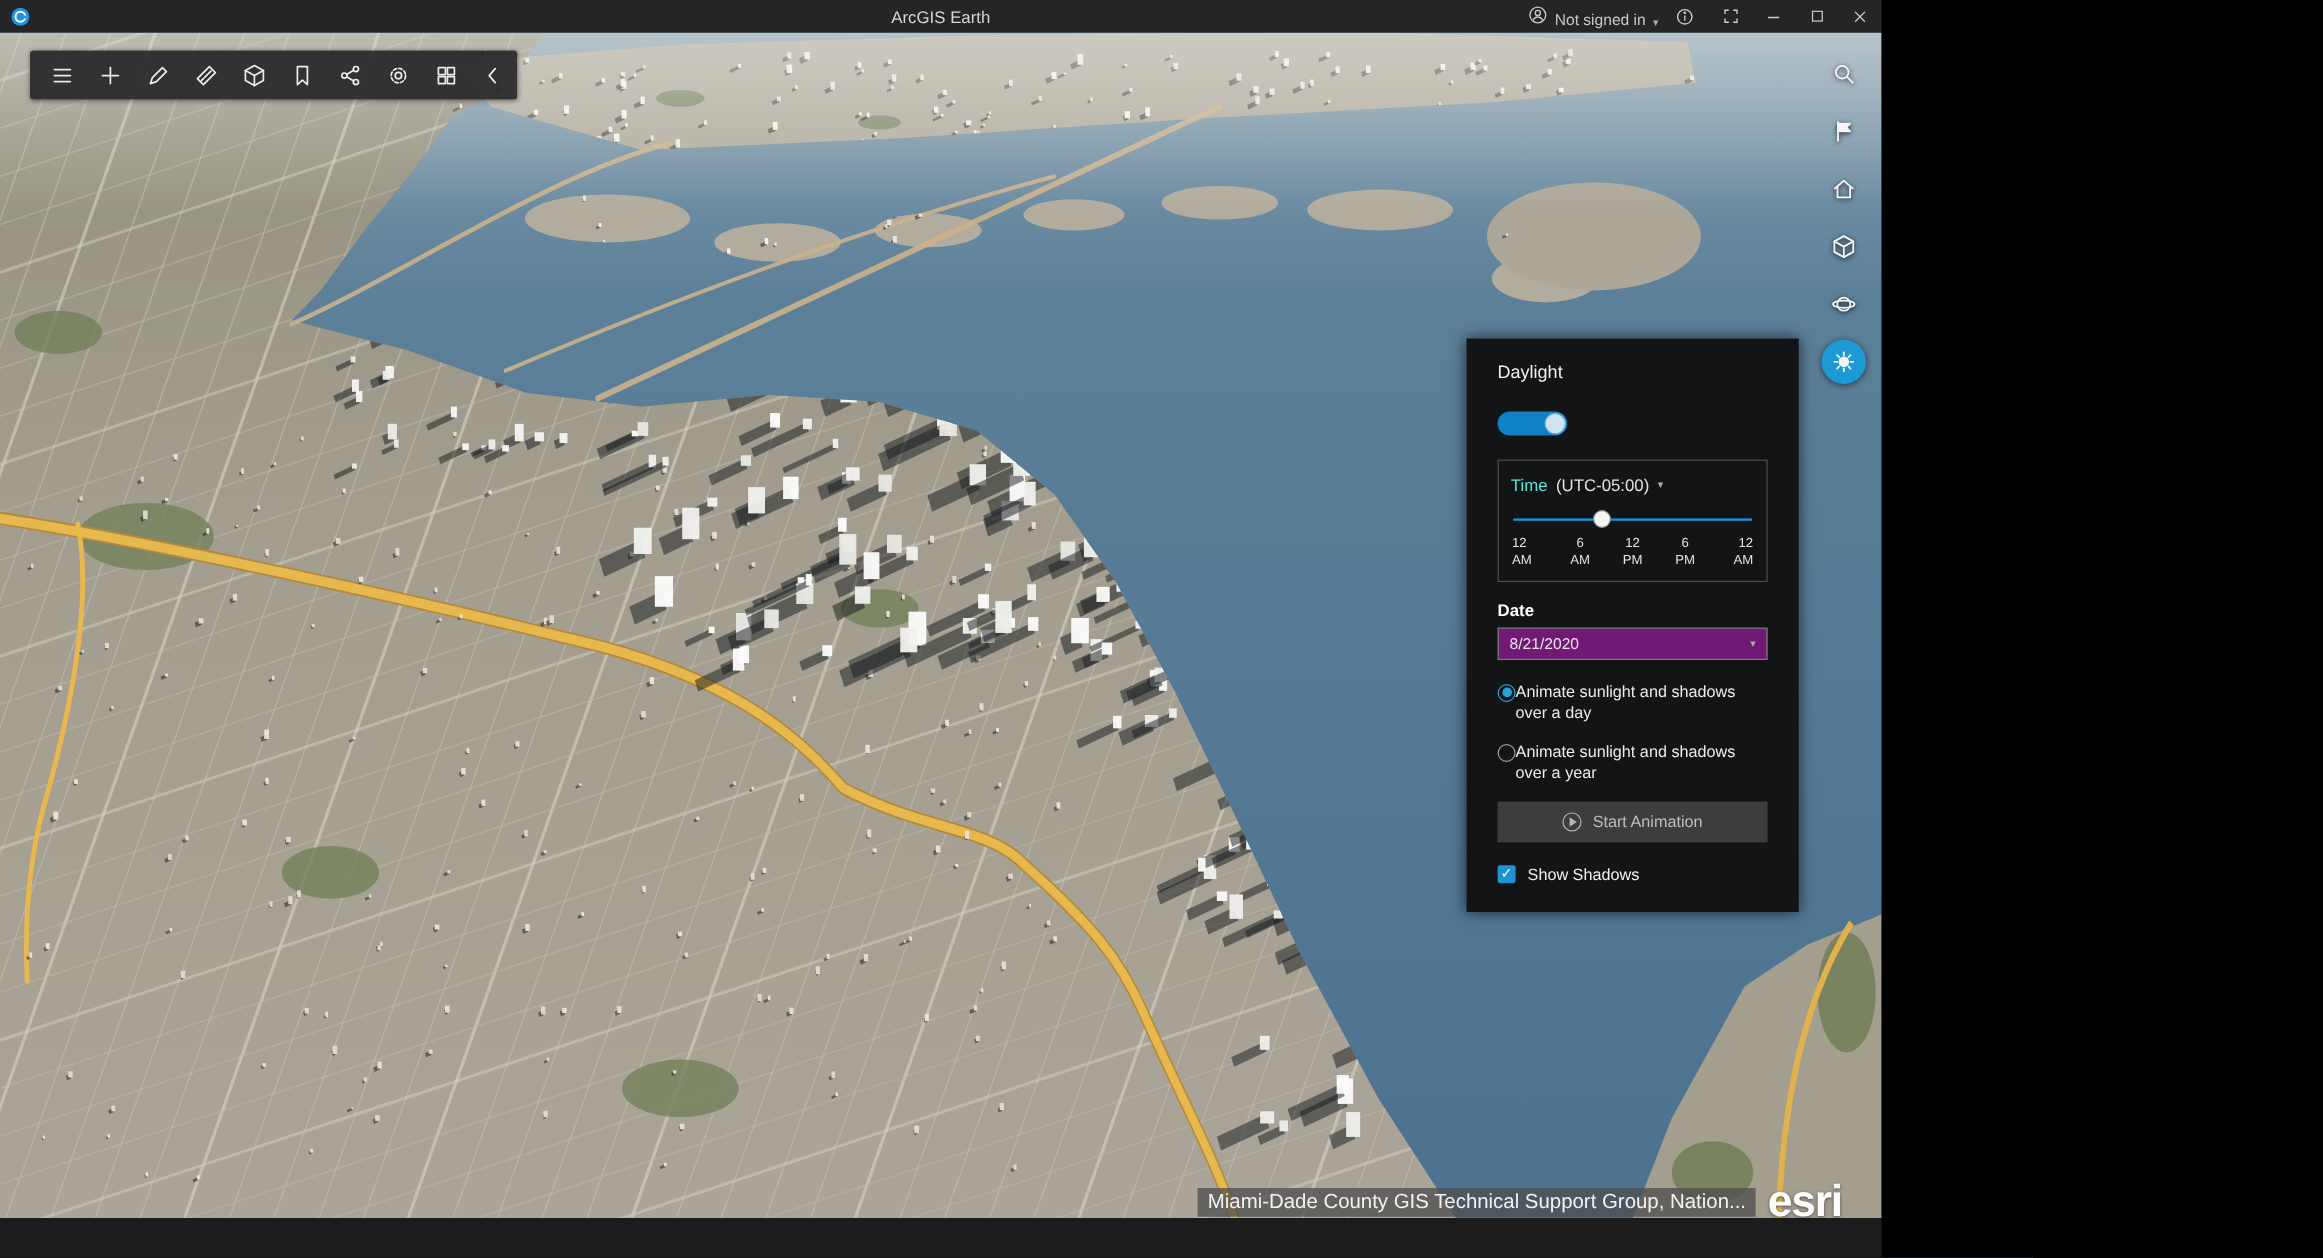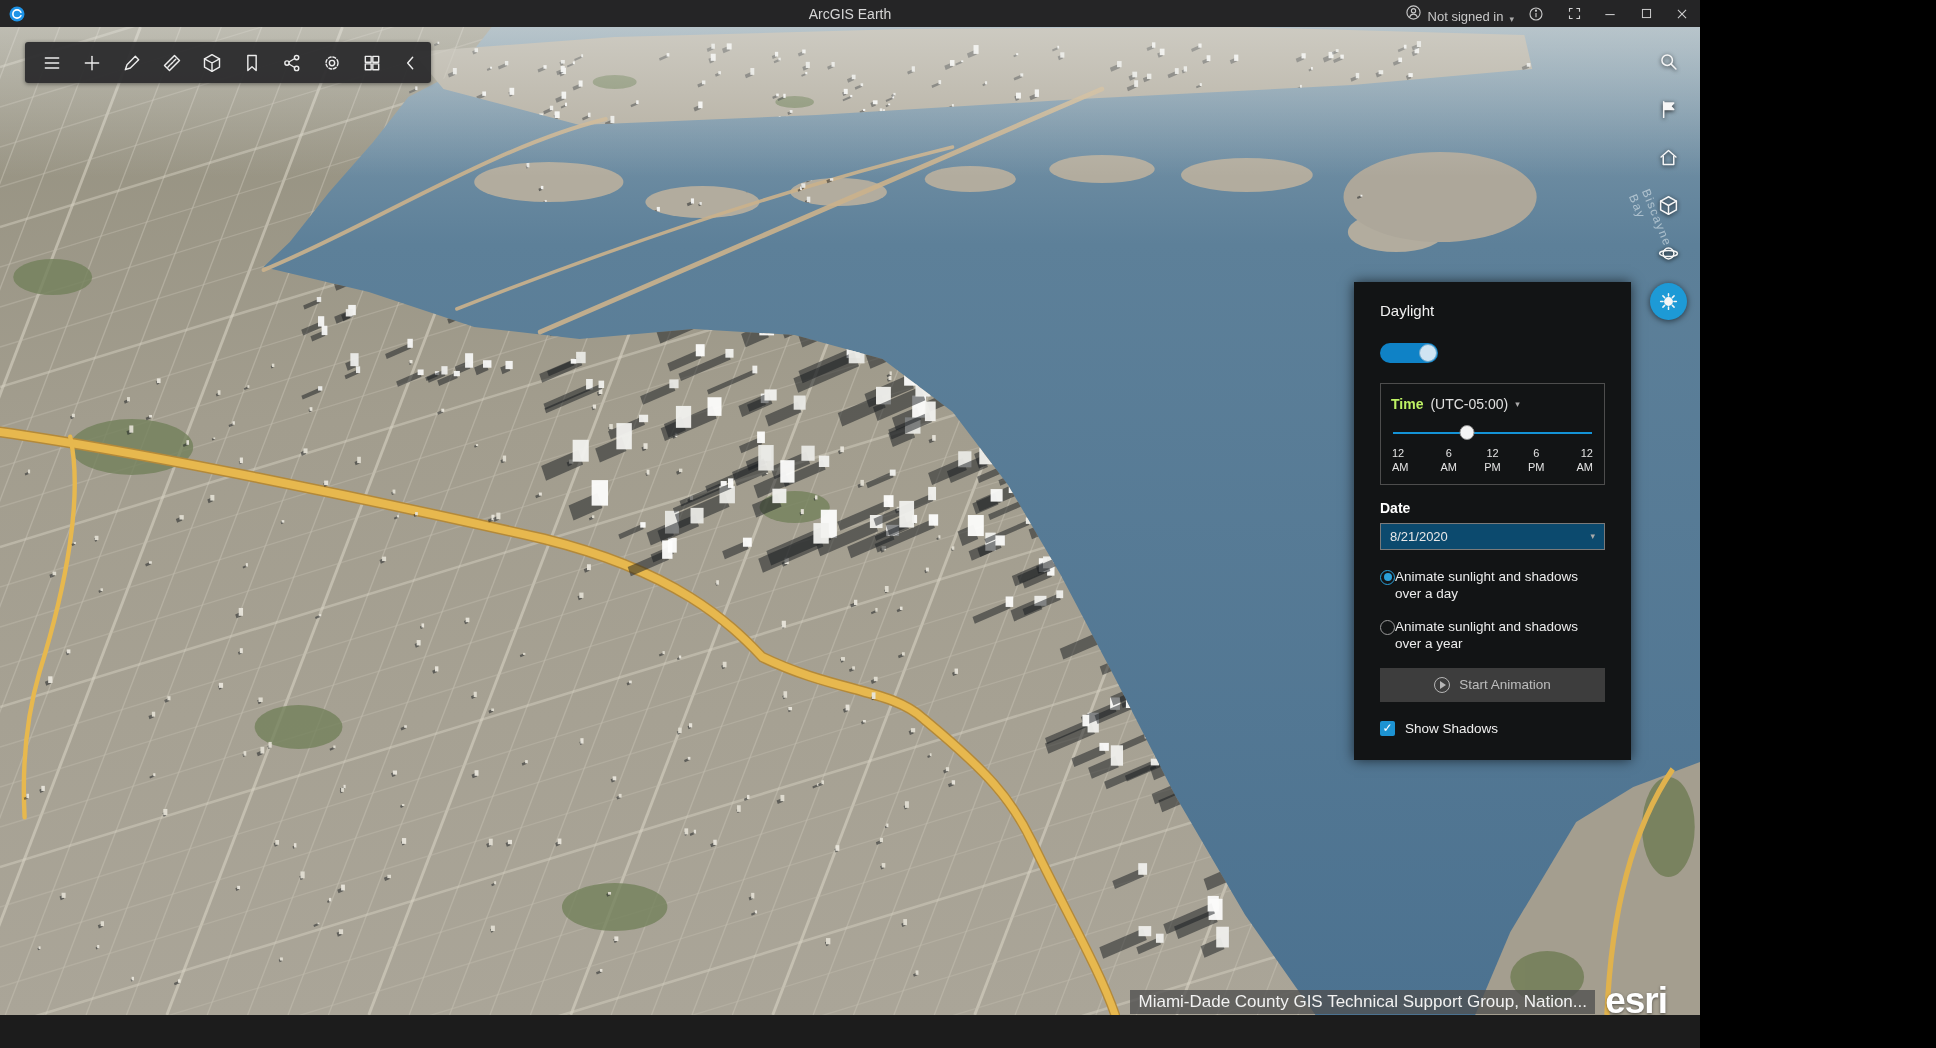--- a/index.html
+++ b/index.html
@@ -1,18 +1,18 @@
 <!DOCTYPE html>
 <html><head>
 <meta charset="utf-8">
 <style>
   *{margin:0;padding:0;box-sizing:border-box}
   html,body{width:1936px;height:1048px;overflow:hidden;background:#000;
     font-family:"Liberation Sans",sans-serif;-webkit-font-smoothing:antialiased}
-  .app{position:relative;width:1700px;height:1048px;background:#1c1c1c;overflow:hidden}
+  .app{position:relative;width:1568px;height:1048px;background:#1c1c1c;overflow:hidden}
 
   
   .titlebar{position:absolute;top:0;left:0;right:0;height:27px;background:#252526;
     display:flex;align-items:center;color:#ccc;z-index:60}
   .tb-logo{margin-left:8px;display:flex;align-items:center;z-index:2}
   .tb-title{position:absolute;left:0;right:0;text-align:center;font-size:14px;color:#d6d6d6}
   .tb-right{margin-left:auto;display:flex;align-items:center;z-index:2}
   .signin{display:flex;align-items:flex-end;gap:6px;font-size:13px;color:#c8c8c8;margin-right:14px;cursor:pointer}
   .caret-sm{font-size:9px;color:#aaa}
   .tb-ico{display:flex;align-items:center;justify-content:center;margin-right:12px;cursor:pointer}
@@ -40,32 +40,32 @@
   
   .panel{position:absolute;top:255px;right:69px;width:277px;background:rgba(16,16,16,.96);
     color:#e6e6e6;padding:20px 26px 24px;z-index:30;box-shadow:0 0 12px rgba(0,0,0,.65)}
   .dp-title{font-size:15px;color:#f0f0f0;margin-bottom:24px}
   .toggle{width:58px;height:20px;border-radius:10px;background:#0f82c6;position:relative;
     margin-bottom:20px;cursor:pointer}
   .toggle .knob{position:absolute;right:1px;top:1px;width:18px;height:18px;border-radius:50%;
     background:#cfe4f2;border:1px solid #6fa9cc}
   .dp-group{border:1px solid #4d4d4d;padding:12px 10px 9px;margin-bottom:15px}
   .time-row{display:flex;align-items:center;gap:7px;font-size:14px;margin-bottom:13px;cursor:pointer}
-  .time-label{font-weight:bold;color:#bef264}
+  .time-label{font-weight:normal;color:#5eead4}
   .tz{color:#e0e0e0}
   .slider{position:relative;height:15px;margin:2px 2px 7px;cursor:pointer}
   .slider .track{position:absolute;left:0;right:0;top:6.5px;height:2px;background:#1493d6}
   .slider .thumb{position:absolute;top:0;width:15px;height:15px;border-radius:50%;
     background:#f4f4f4;border:1px solid #8d8d8d;transform:translateX(-50%);cursor:grab}
   .ticks{display:flex;justify-content:space-between;padding:0 1px}
   .tick{text-align:center;font-size:11px;line-height:1.25;color:#e4e4e4;width:26px}
   .tick:first-child{text-align:left}
   .tick:last-child{text-align:right}
   .date-label{font-size:14px;font-weight:bold;color:#fff;margin:4px 0 7px}
-  .date-field{height:27px;border:1px solid #7a7a7a;background:#0c4a6e;display:flex;
+  .date-field{height:27px;border:1px solid #7a7a7a;background:#701a75;display:flex;
     align-items:center;justify-content:space-between;padding:0 9px;font-size:13px;
     color:#e8e8e8;margin-bottom:18px;cursor:pointer}
   .radio-row{display:flex;margin-bottom:15px;cursor:pointer;font-size:13.5px;
     line-height:1.3;color:#ececec}
   .radio{flex:0 0 15px;width:15px;height:15px;border-radius:50%;border:1.5px solid #9a9a9a;
     margin-top:2px;position:relative;background:transparent}
   .radio.sel{border-color:#2aa0da}
   .radio.sel::after{content:"";position:absolute;inset:2.5px;border-radius:50%;background:#2aa0da}
   .start-btn{width:100%;height:34px;background:#3d3d3d;color:#bdbdbd;font-size:13.5px;
     display:flex;align-items:center;justify-content:center;gap:9px;border:none;

